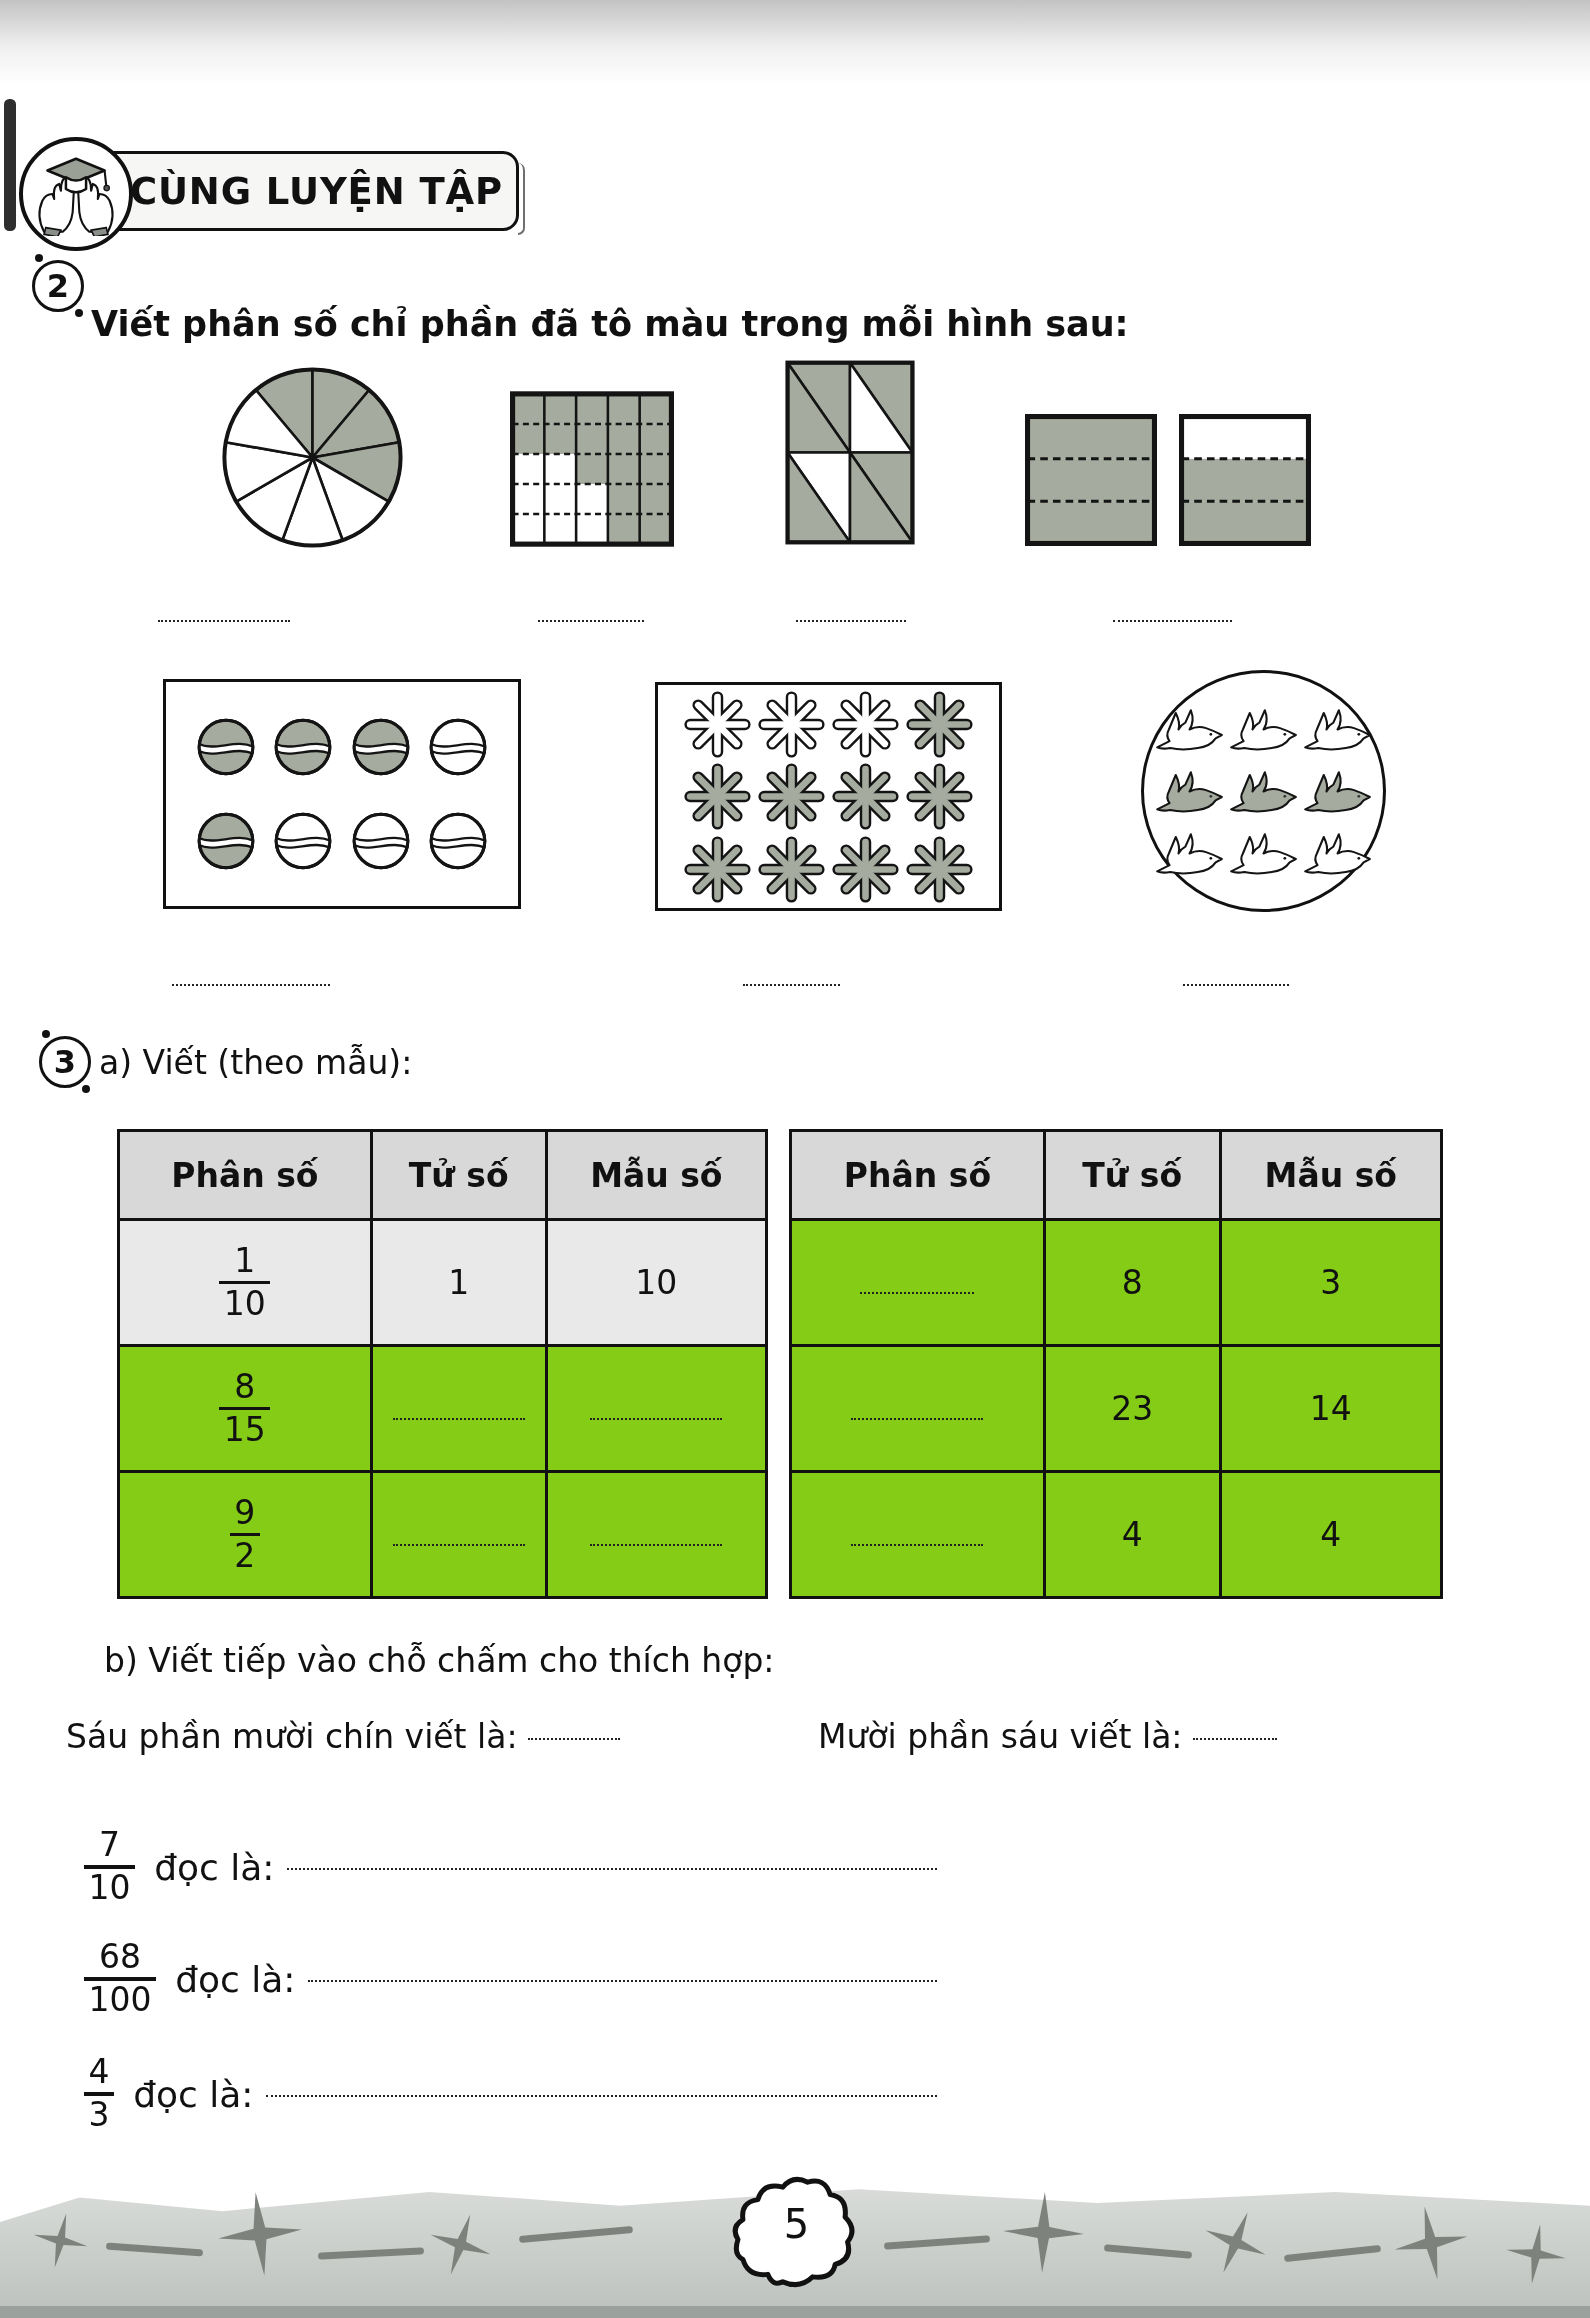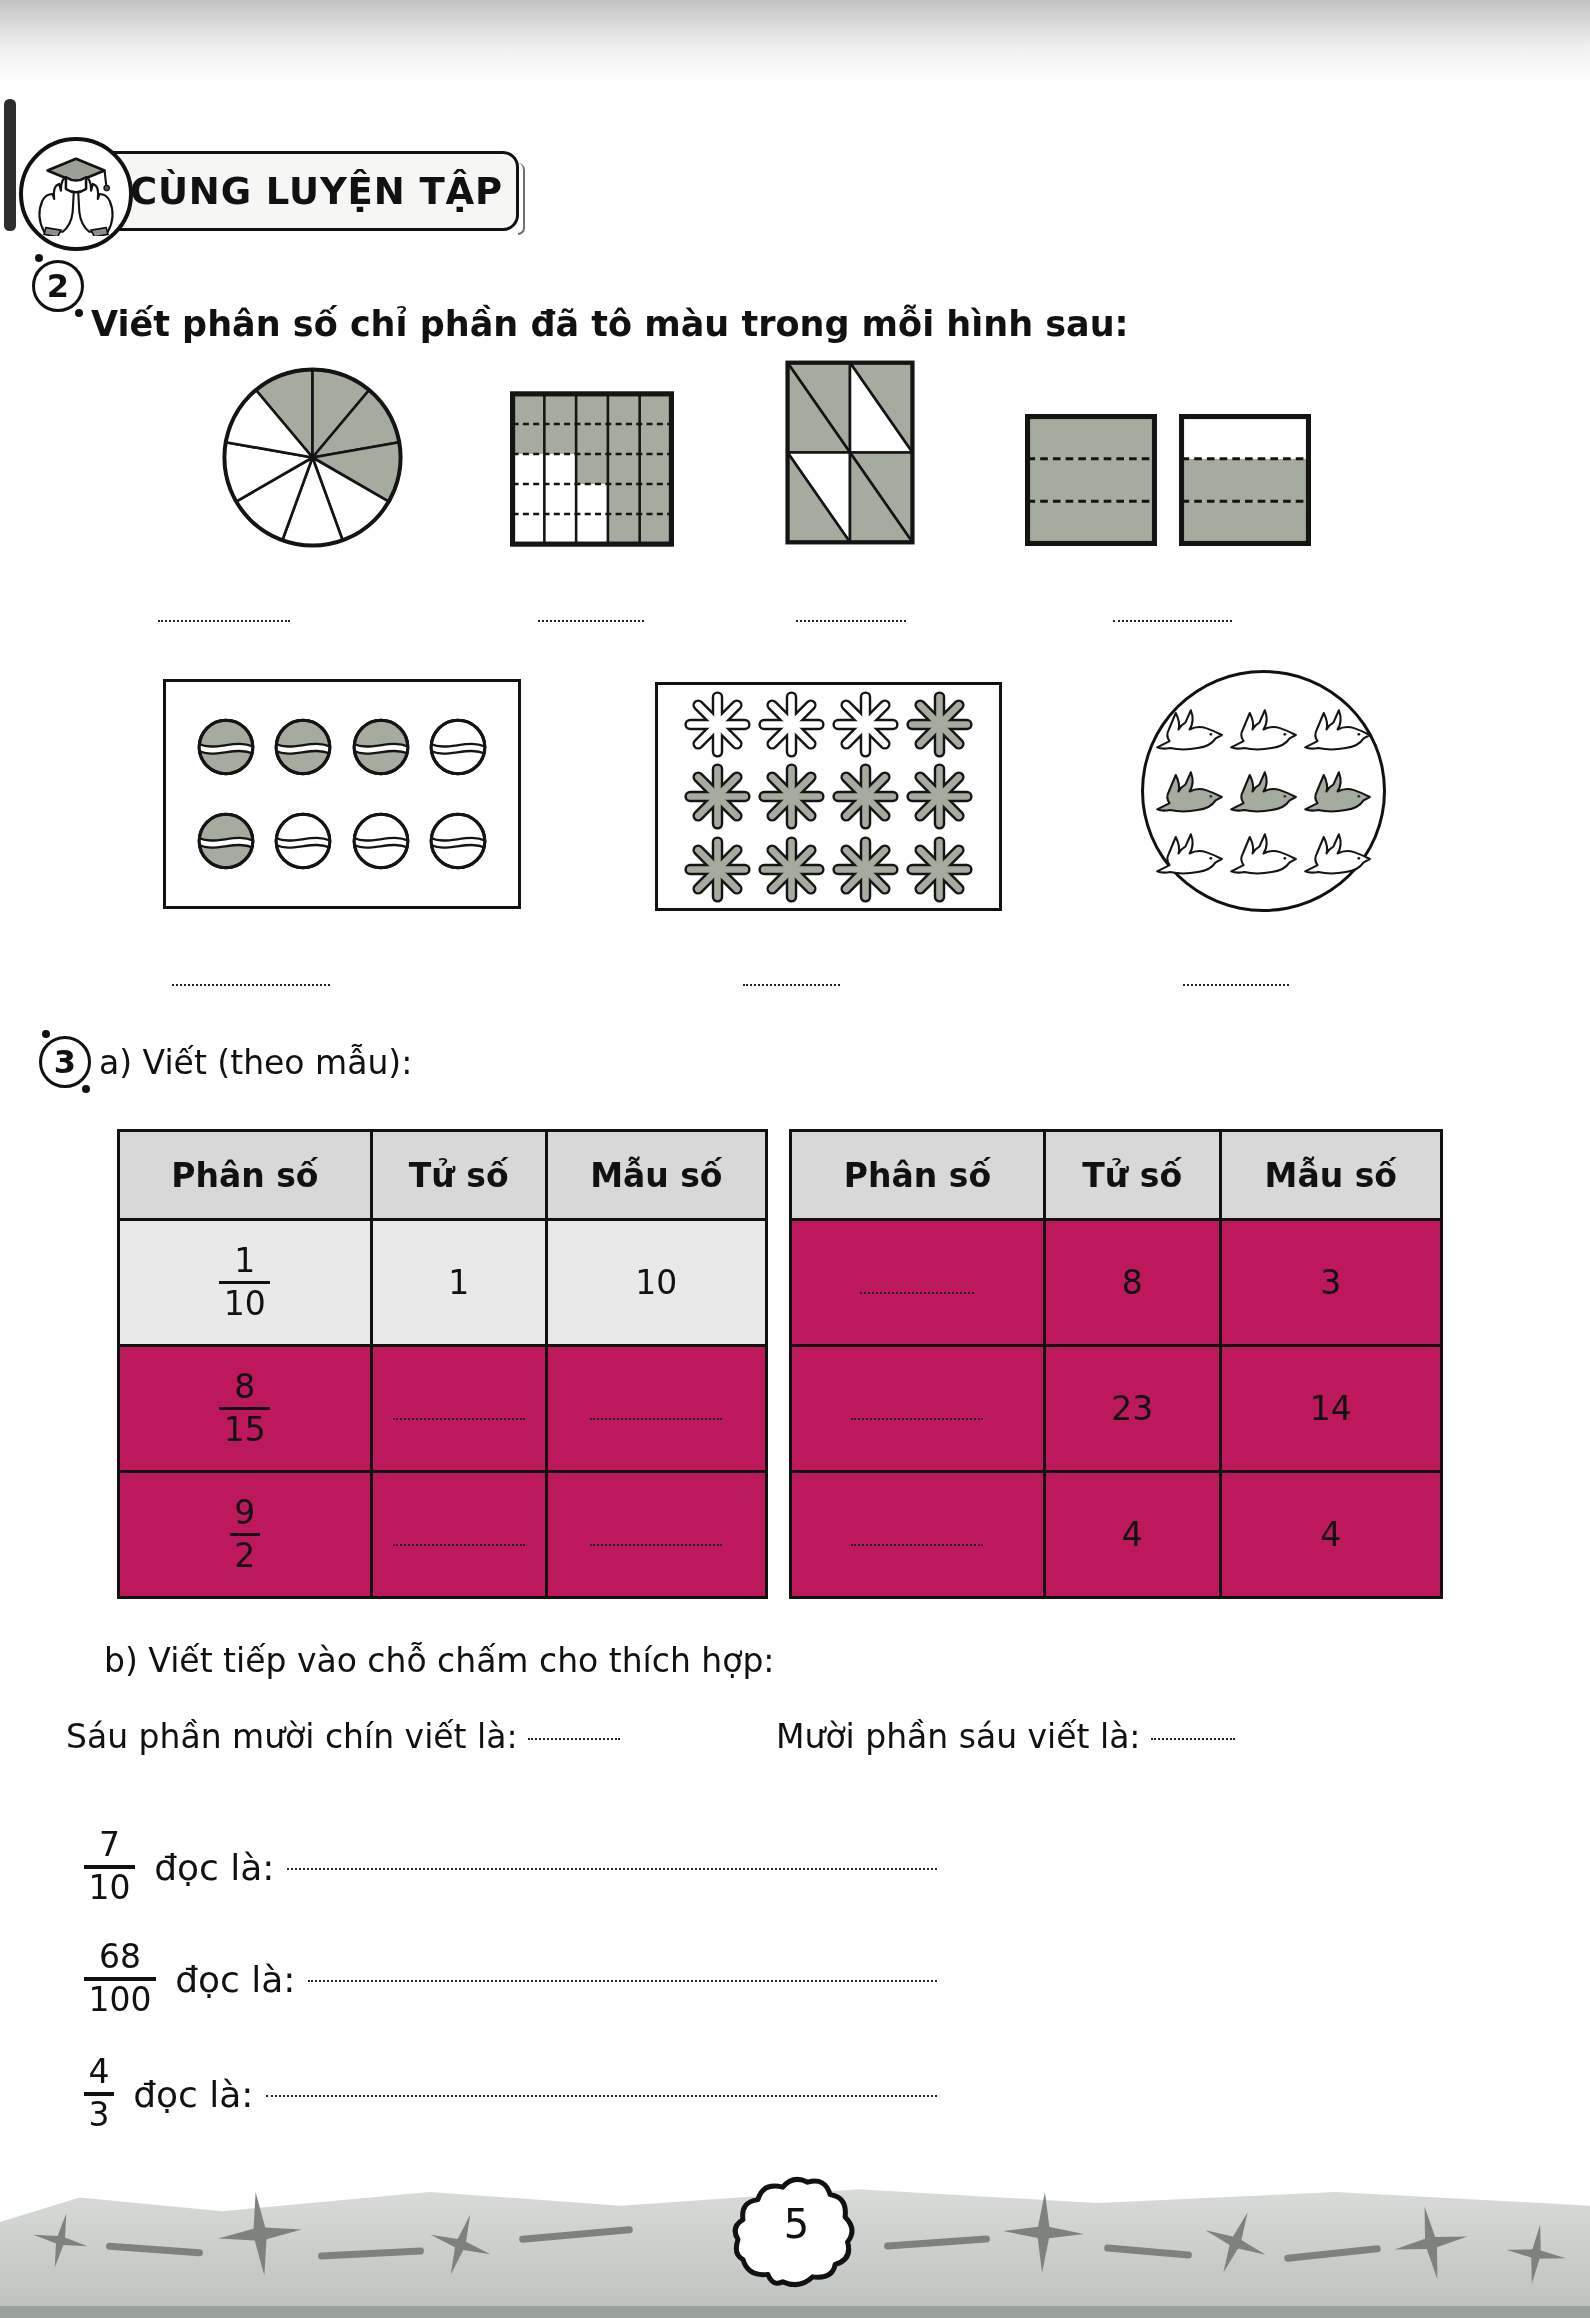--- a/index.html
+++ b/index.html
@@ -33,21 +33,21 @@
   .ball-row,.star-row,.bird-row{display:flex;justify-content:center;gap:19.4px;}
   .star-row{gap:7px;}
   .bird-row{gap:5.3px;}
   .circle-box{position:absolute;border:3.5px solid #111;border-radius:50%;background:#fff;
               display:flex;flex-direction:column;justify-content:center;gap:7px;}
 
   .dl{display:inline-block;height:4.4px;border-bottom:2.6px dotted #222;}
   .dl-abs{position:absolute;height:4.4px;border-bottom:2.6px dotted #222;}
 
   
-  table.ex3{position:absolute;border-collapse:collapse;table-layout:fixed;background:#be185d;}
+  table.ex3{position:absolute;border-collapse:collapse;table-layout:fixed;background:#84cc16;}
   table.ex3 td{border:3.5px solid #111;text-align:center;vertical-align:middle;font-size:33px;}
   table.ex3 tr.head td{background:#d8d8d8;font-weight:bold;height:84px;}
   table.ex3 tr.body td{height:121px;}
   tr.example td{background:#e9e9e9;}
 
   .frac{display:inline-flex;flex-direction:column;align-items:center;line-height:1.05;vertical-align:middle;}
   .frac .fnum,.frac .fden{font-size:33px;padding:0 4.4px;}
   .frac .fbar{height:3.5px;background:#111;align-self:stretch;margin:2.6px 0;}
 
   .bline{position:absolute;display:flex;align-items:center;font-size:33px;white-space:nowrap;}
@@ -639,21 +639,21 @@
     </tr>
   </tbody>
     </table>
 
   <div class="plain-label" style="left:104px;top:1641px;">b) Viết tiếp vào chỗ chấm cho thích hợp:</div>
 
   <div class="bline" style="left:66px;top:1717px;text-align:center;">
     <span>Sáu phần mười chín viết là:</span>
     <span class="dl" style="width:92px;margin-left:10.6px;"></span>
   </div>
-  <div class="bline" style="left:776px;top:1717px;justify-content:center;">
+  <div class="bline" style="left:818px;top:1717px;justify-content:center;">
     <span>Mười phần sáu viết là:</span>
     <span class="dl" style="width:84px;margin-left:10.6px;"></span>
   </div>
 
   <div class="read-line" style="left:84px;top:1814px;width:853px;height:106px;">
     <span class="frac">
       <span class="fnum">7</span>
       <span class="fbar"></span>
       <span class="fden">10</span>
       </span>

